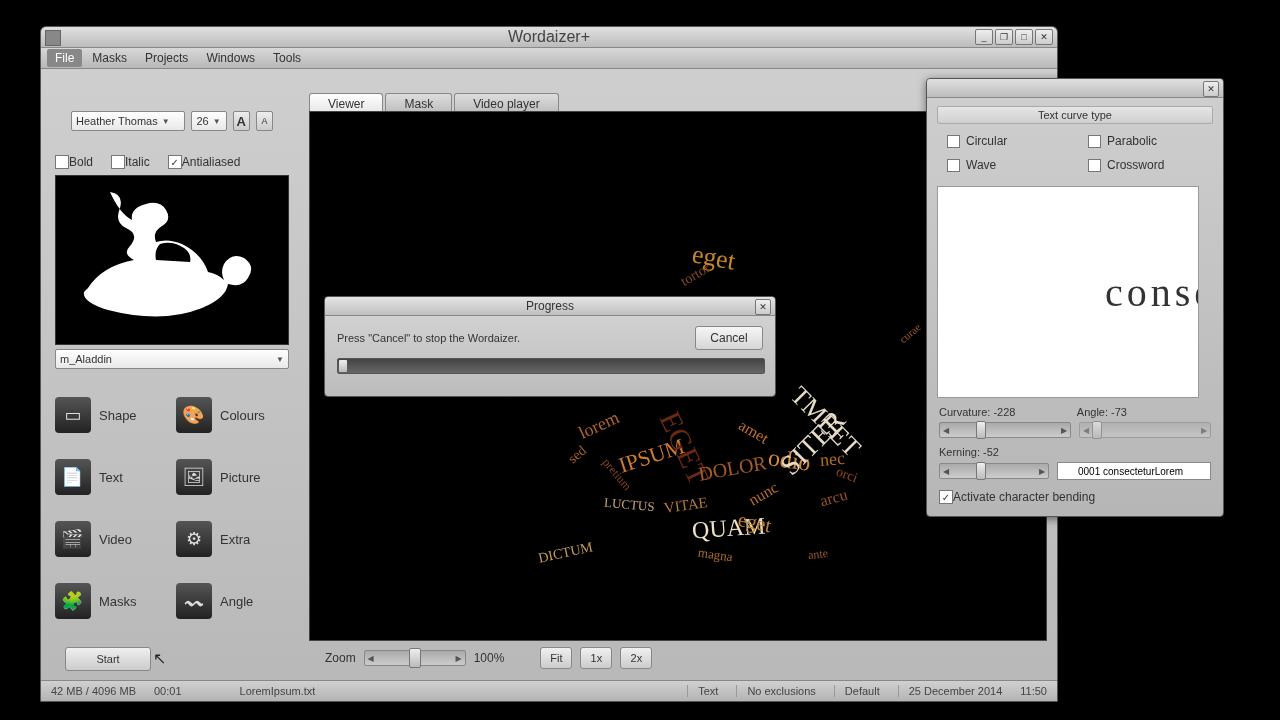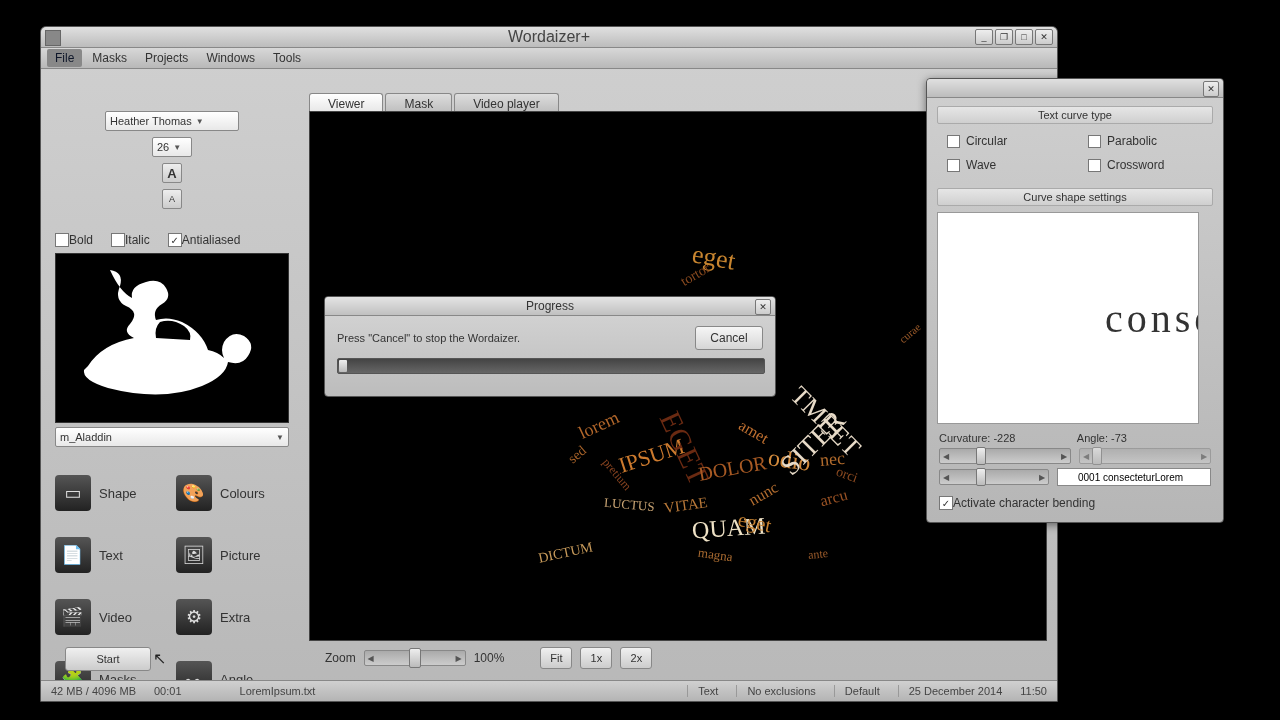--- a/index.html
+++ b/index.html
@@ -5,21 +5,21 @@
 body { margin:0; padding:0; background:#000; font-family:Arial,sans-serif; font-size:11px; color:#333; user-select:none; }
 .screen { position:relative; width:1280px; height:720px; background:#000; overflow:hidden; }
 .window { position:absolute; left:40px; top:26px; width:1016px; height:674px; background:linear-gradient(180deg,#d0d0d0,#b8b8b8); border:1px solid #555; border-radius:6px 6px 0 0; box-shadow:0 2px 8px rgba(0,0,0,.5); }
 .titlebar { height:20px; background:linear-gradient(180deg,#e0e0e0,#bcbcbc); border-bottom:1px solid #888; position:relative; border-radius:6px 6px 0 0; }
 .titlebar .title { position:absolute; left:50%; transform:translateX(-50%); line-height:20px; font-size:16px; color:#444; }
 .title-icon { position:absolute; left:4px; top:3px; width:14px; height:14px; background:#888; border:1px solid #666; }
 .winbtns { position:absolute; right:4px; top:2px; display:flex; gap:2px; }
 .winbtn { width:16px; height:14px; background:linear-gradient(180deg,#eee,#ccc); border:1px solid #777; border-radius:2px; display:flex; align-items:center; justify-content:center; font-size:9px; cursor:pointer; }
 .menubar { height:20px; background:linear-gradient(180deg,#d8d8d8,#b8b8b8); border-bottom:1px solid #888; display:flex; align-items:center; padding:0 6px; gap:2px; }
 .menuitem { padding:2px 8px; font-size:12px; cursor:pointer; }
-.menuitem.active { background:#888; color:#0f172a; border-radius:2px; }
+.menuitem.active { background:#888; color:#ffffff; border-radius:2px; }
 .toolbar-row { display:flex; align-items:center; gap:6px; padding:6px 12px; }
 .combo { display:inline-flex; align-items:center; background:linear-gradient(180deg,#fff,#e8e8e8); border:1px solid #888; border-radius:2px; height:18px; padding:0 4px; font-size:11px; }
 .combo .dd { margin-left:4px; font-size:8px; color:#555; }
 .tinybtn { width:18px; height:18px; background:linear-gradient(180deg,#eee,#ccc); border:1px solid #888; border-radius:2px; display:flex; align-items:center; justify-content:center; font-size:10px; cursor:pointer; }
 .checkbox { display:inline-flex; align-items:center; gap:0; font-size:12px; }
 .chkbox { width:12px; height:12px; border:1px solid #777; background:#fff; display:inline-flex; align-items:center; justify-content:center; font-size:10px; color:#333; }
 .left-panel { position:absolute; left:14px; top:68px; width:234px; }
 .preview { width:232px; height:168px; background:#000; border:1px solid #333; margin-top:6px; position:relative; }
 .lamp { position:absolute; left:16px; top:8px; width:200px; height:150px; }
 .lamp svg { width:100%; height:100%; }
@@ -82,21 +82,21 @@
     </div>
     <div class="menubar">
       <div class="menuitem active">File</div>
       <div class="menuitem">Masks</div>
       <div class="menuitem">Projects</div>
       <div class="menuitem">Windows</div>
       <div class="menuitem">Tools</div>
     </div>
 
     <div class="left-panel">
-      <div class="toolbar-row" style="padding:16px;flex-direction:column;">
+      <div class="toolbar-row" style="padding:16px;">
         <div class="combo" style="width:124px;">
             <span>Heather Thomas</span>
             <span class="dd">▼</span>
           </div>
         <div class="combo" style="width:30px;">
             <span>26</span>
             <span class="dd">▼</span>
           </div>
         <div class="tinybtn" style="font-weight:bold;font-size:13px;">A</div>
         <div class="tinybtn" style="font-size:9px;">A</div>
@@ -246,39 +246,41 @@
         </div>
       <div class="radio">
           <span class="rbox"></span>
           <span>Wave</span>
         </div>
       <div class="radio">
           <span class="rbox"></span>
           <span>Crossword</span>
         </div>
     </div>
-    <div class="section-title">Curve shape settings</div>
     <div class="curve-preview">
         <span>conse</span>
       </div>
     <div class="ctl-row">
       <span class="lbl"><span>Curvature:</span> <span>-228</span></span>
       <span class="lbl disabled" style="text-align:right;"><span>Angle:</span> <span>-73</span></span>
     </div>
     <div class="ctl-row">
       <div class="small-slider">
           <span class="arr">◀</span>
           <div class="thumb" style="left:36px;"></div>
           <span class="arr" style="margin-left:auto;">▶</span>
         </div>
       <div class="small-slider" style="opacity:.6;">
           <span class="arr">◀</span>
           <div class="thumb" style="left:12px;"></div>
           <span class="arr" style="margin-left:auto;">▶</span>
         </div>
+    </div>
+    <div class="ctl-row" style="margin-top:4px;">
+      <span class="lbl"><span>Kerning:</span> <span>-52</span></span>
     </div>
     <div class="ctl-row">
       <div class="small-slider">
           <span class="arr">◀</span>
           <div class="thumb" style="left:36px;"></div>
           <span class="arr" style="margin-left:auto;">▶</span>
         </div>
       <input class="mini-input" value="0001 consecteturLorem" style="">
     </div>
     <div class="ctl-row" style="padding:8px 12px 12px;">

